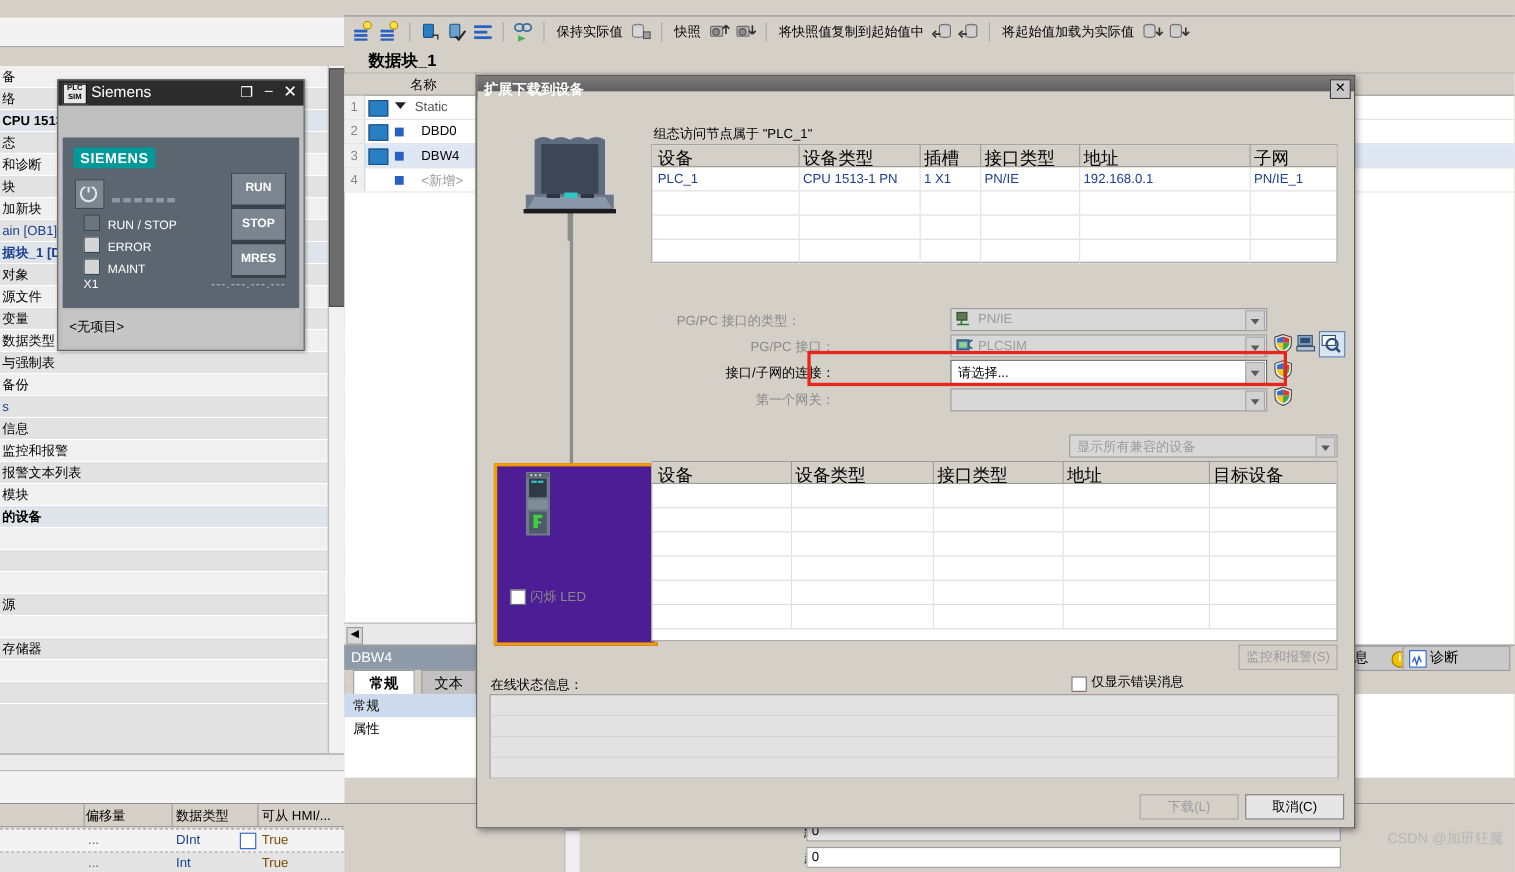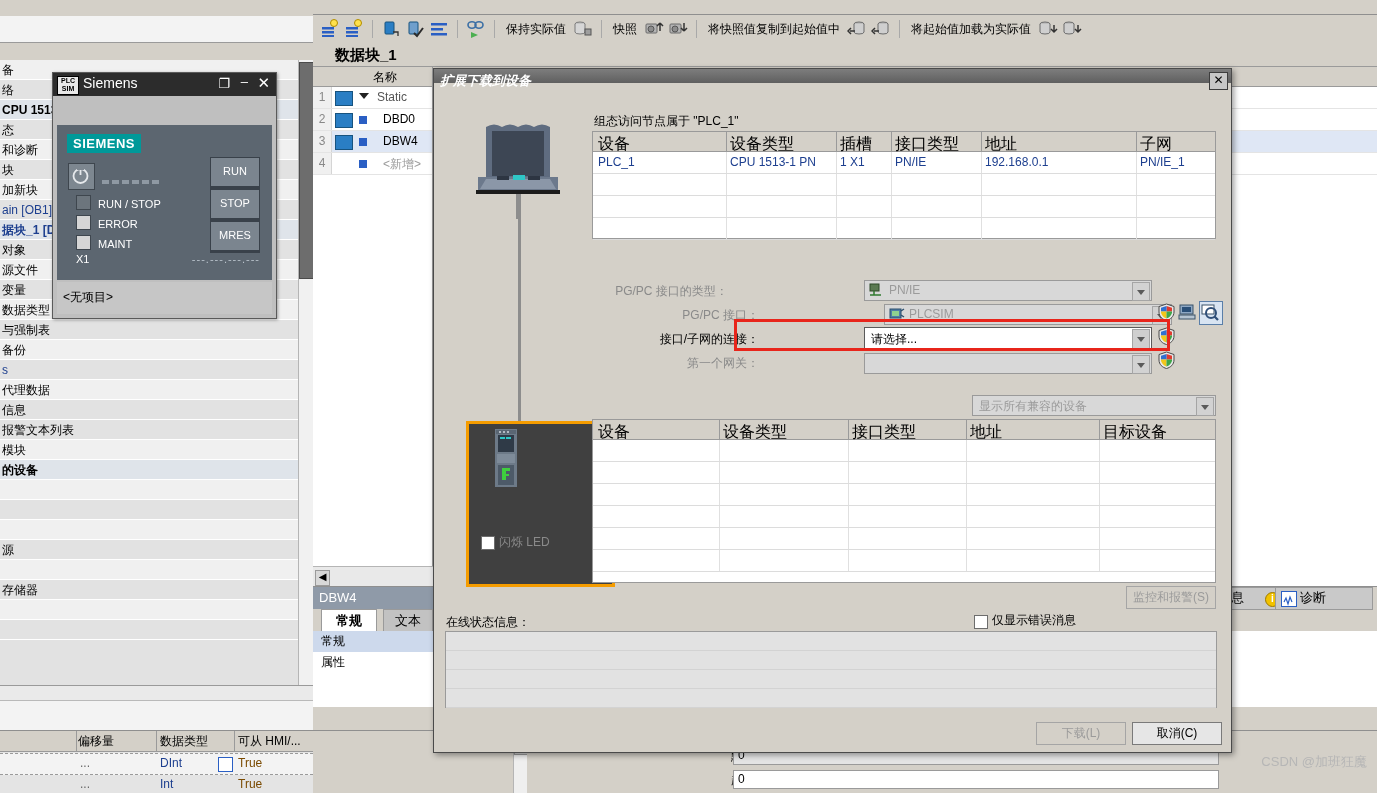--- a/index.html
+++ b/index.html
@@ -46,21 +46,21 @@
   #plcsim-sub-icon{right:6px;top:4px;width:20px;height:19px;background:#f2f2f2;border:1px solid #6d6d6d;}
   #plcsim-body{left:4px;top:52px;width:215px;height:155px;background:#5c6670;}
   #siemens-logo{left:10px;top:9px;background:#009999;color:#fff;font-weight:bold;font-size:13px;
                 padding:2px 6px;letter-spacing:.5px;}
   #pwr-btn{left:11px;top:38px;width:25px;height:25px;background:#7d8790;border:1px solid #3e464e;}
   .dash{width:7px;height:4px;background:#8f99a3;display:inline-block;margin-right:3px;}
   #dash-row{left:45px;top:48px;}
   .led-row{left:19px;color:#fff;font-size:11px;}
   .led{width:13px;height:13px;display:inline-block;vertical-align:-2px;margin-right:7px;border:1px solid #3e464e;}
   .btn3d{position:absolute;right:12px;width:48px;height:28px;background:#7b858f;border:1px solid #39414a;
-         border-bottom:3px solid #39414a;color:#ffffff;font-size:11px;font-weight:normal;
+         border-bottom:3px solid #39414a;color:#ffffff;font-size:11px;font-weight:bold;
          text-align:center;line-height:26px;}
   #x1lbl{left:19px;top:128px;color:#fff;font-size:11px;}
   #x1val{right:12px;top:128px;color:#b9c2cb;font-size:11px;letter-spacing:1px;}
   #plcsim-foot{left:4px;top:209px;width:215px;height:32px;background:#c6c6c6;}
   #plcsim-foot span{position:absolute;left:6px;top:7px;font-size:12px;}
 
   
   #toolbar{left:313px;top:0;width:1064px;height:44px;background:#d4d0c8;}
   #toolbar-line{left:313px;top:14px;width:1064px;height:1px;background:#8f8f8f;}
   #tb-items{left:320px;top:18px;height:22px;display:flex;align-items:center;gap:4px;}
@@ -108,21 +108,21 @@
   #insp-mid{left:313px;top:0;width:200px;height:63px;background:#d4d0c8;}
   #insp-scroll{left:513px;top:0;width:14px;height:63px;background:#efefef;border-left:1px solid #b5b5b5;border-right:1px solid #b5b5b5;}
   #insp-right{left:527px;top:0;width:850px;height:63px;background:#d4d0c8;}
   .fld-lbl{position:absolute;font-size:12px;text-align:right;}
   .fld{position:absolute;height:17px;border:1px solid #9a9a9a;font-size:12px;padding-left:4px;line-height:17px;}
 
   
   #dlg{left:433px;top:68px;width:797px;height:683px;background:#d4d0c8;border:1px solid #4a4a4a;
        box-shadow:2px 2px 6px rgba(0,0,0,.4);}
   #dlg-title{left:0;top:0;width:797px;height:14px;background:#6e6e6e;
-             background:linear-gradient(to bottom,#7d7d7d,#5f5f5f);font-style:italic;}
+             background:linear-gradient(to bottom,#7d7d7d,#5f5f5f);}
   #dlg-title span{position:absolute;left:6px;top:3px;color:#fff;font-size:13px;font-weight:bold;}
   #dlg-close{position:absolute;right:3px;top:3px;width:17px;height:16px;background:#c7c7c7;
              border:1px solid #3d3d3d;color:#000;font-size:12px;line-height:14px;text-align:center;font-weight:bold;}
   #dlg-body{left:0;top:22px;width:797px;height:661px;background:#d4d0c8;}
 
   .dlg-lbl{position:absolute;font-size:12px;}
   .grey{color:#8a8a8a;}
 
   
   .tbl{position:absolute;background:#fff;border:1px solid #9a9a9a;}
@@ -140,21 +140,21 @@
   .combo.enabled .txt{left:6px;color:#000;}
   .combo .arrow{position:absolute;right:1px;top:1px;width:16px;height:17px;background:#d2d2d2;
                 border:1px solid #a5a5a5;}
   .combo .arrow:after{content:"";position:absolute;left:4px;top:7px;border-left:4px solid transparent;
                 border-right:4px solid transparent;border-top:5px solid #5a5a5a;}
   .combo.enabled .arrow{background:#cfcfcf;}
   #redbox{position:absolute;border:3px solid #e8251b;}
 
   .shield{position:absolute;width:17px;height:18px;}
   .icobox{position:absolute;width:20px;height:19px;}
-  #dev-box{position:absolute;left:32px;top:330px;width:143px;height:160px;background:#404040;
+  #dev-box{position:absolute;left:15px;top:330px;width:143px;height:160px;background:#4c1d95;
            border:3px solid #f59c00;}
   .btn{position:absolute;height:21px;background:#d4d0c8;border:1px solid #7a7a7a;
        font-size:12px;text-align:center;line-height:20px;}
   .btn.dis{color:#9b9b9b;border-color:#a5a5a5;}
 
   #status-box{position:absolute;left:11px;top:540px;width:770px;height:75px;background:#e2e2e2;
               border:1px solid #9a9a9a;}
   .status-line{height:18px;border-bottom:1px solid #d3d3d3;}
 
   .chk{position:absolute;width:12px;height:12px;background:#fff;border:1px solid #6d6d6d;}
@@ -178,22 +178,22 @@
       <div class="tree-row alt">加新块</div>
       <div class="tree-row blue">ain [OB1]</div>
       <div class="tree-row alt blue sel">据块_1 [D</div>
       <div class="tree-row">对象</div>
       <div class="tree-row alt">源文件</div>
       <div class="tree-row">变量</div>
       <div class="tree-row alt">数据类型</div>
       <div class="tree-row">与强制表</div>
       <div class="tree-row alt">备份</div>
       <div class="tree-row blue">s</div>
-      <div class="tree-row alt">代理数据</div>
       <div class="tree-row">信息</div>
+      <div class="tree-row alt">监控和报警</div>
       <div class="tree-row">报警文本列表</div>
       <div class="tree-row alt">模块</div>
       <div class="tree-row sel bold">的设备</div>
       <div class="tree-row alt"></div>
       <div class="tree-row"></div>
       <div class="tree-row alt"></div>
       <div class="tree-row">源</div>
       <div class="tree-row alt"></div>
       <div class="tree-row">存储器</div>
       <div class="tree-row alt"></div>
@@ -537,21 +537,21 @@
             <rect x="1" y="1" width="9" height="7" fill="#5b7a52" stroke="#2f4a28"></rect>
             <line x1="5" y1="8" x2="5" y2="12" stroke="#2f7a2f" stroke-width="1.5"></line>
             <line x1="1" y1="12" x2="12" y2="12" stroke="#2f7a2f" stroke-width="1.5"></line>
           </svg>
       </span>
       <span class="txt">PN/IE</span>
       <span class="arrow"></span>
     </div>
 
     <div class="dlg-lbl grey" style="left:150px;top:216px;width:175px;text-align:right;">PG/PC 接口：</div>
-    <div class="combo" style="left:450px;top:213px;width:286px;">
+    <div class="combo" style="left:430px;top:213px;width:286px;">
       <span class="abs" style="left:4px;top:2px;">
         <svg width="16" height="15" viewBox="0 0 16 15">
             <rect x="1" y="2" width="11" height="9" fill="#4f7ea8" stroke="#2c4f6d"></rect>
             <rect x="3" y="4" width="7" height="5" fill="#8fd18f"></rect>
             <line x1="12" y1="4" x2="15" y2="2" stroke="#2c4f6d" stroke-width="1.3"></line>
             <line x1="12" y1="8" x2="15" y2="10" stroke="#2c4f6d" stroke-width="1.3"></line>
           </svg>
       </span>
       <span class="txt">PLCSIM</span>
       <span class="arrow"></span>

